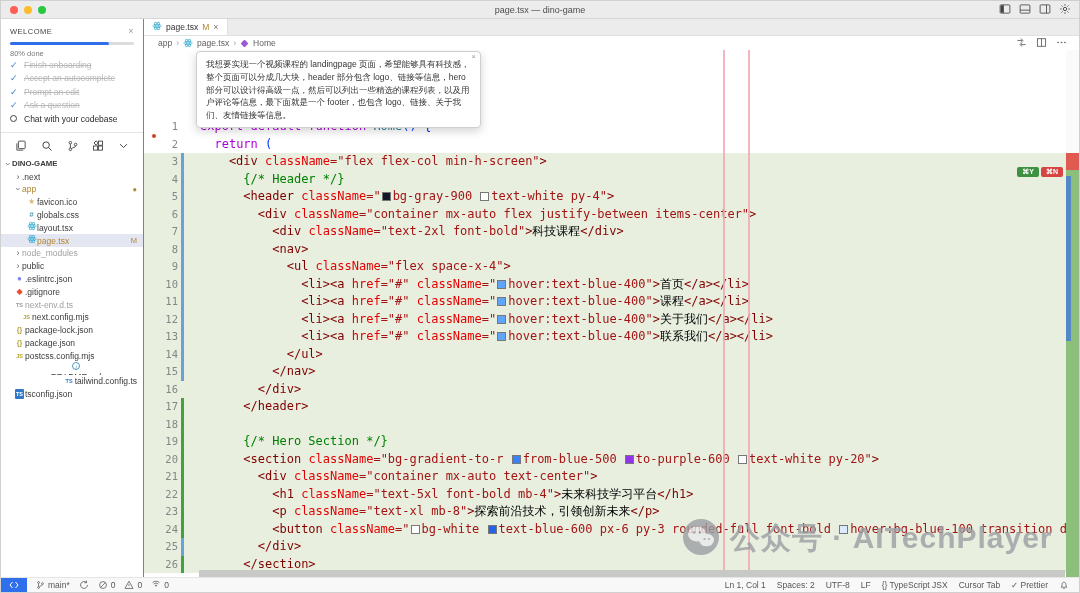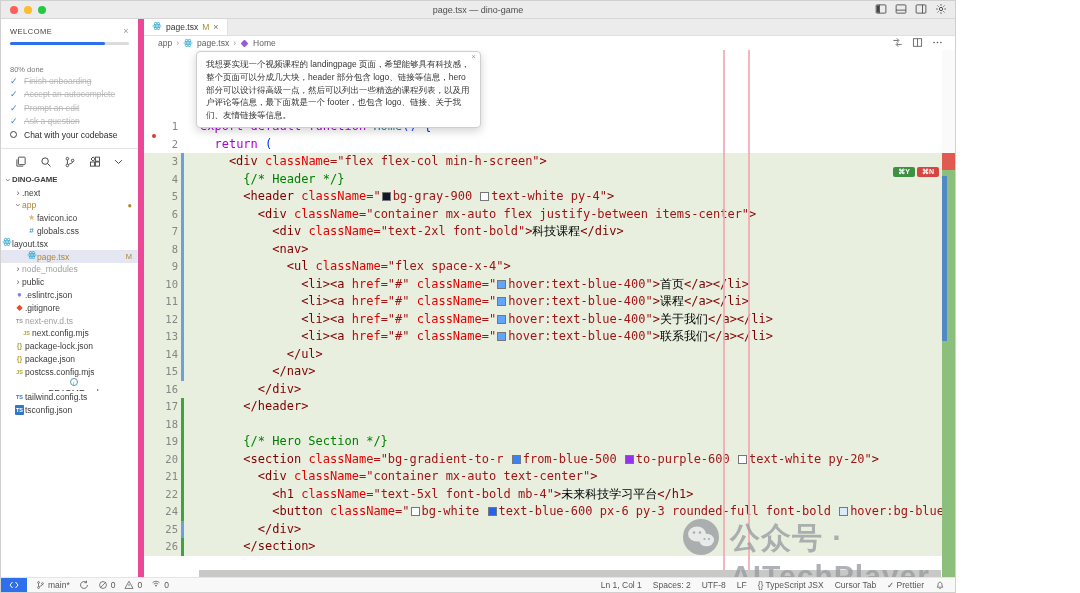--- a/index.html
+++ b/index.html
@@ -1,43 +1,43 @@
 <!DOCTYPE html>
 <html><head>
 <meta charset="utf-8">
 <style>
   * { margin:0; padding:0; box-sizing:border-box; }
   html,body { width:1080px; height:593px; overflow:hidden; background:#fff;
     font-family:"Liberation Sans", sans-serif; }
-  .window { position:relative; width:956px; height:593px; display:flex; flex-direction:column;
+  .window { position:relative; width:1080px; height:593px; display:flex; flex-direction:column;
     border:1px solid #d0d0d0; }
 
   
   .titlebar { height:18px; flex:none; background:#ececec; border-bottom:1px solid #d7d7d7;
     display:flex; align-items:center; position:relative; }
   .traffic { display:flex; gap:6px; margin-left:9px; }
   .traffic span { width:8px; height:8px; border-radius:50%; display:block; }
   .tl-red{background:#ff5f57}.tl-yellow{background:#febc2e}.tl-green{background:#28c840}
   .win-title { position:absolute; left:0; right:0; text-align:center; font-size:9px; color:#4d4d4d; }
   .tb-icons { position:absolute; right:8px; top:2px; display:flex; gap:8px; }
   .tb-icons svg { display:block; }
 
   
   .main { flex:1; display:flex; min-height:0; }
 
   
-  .sidebar { width:143px; flex:none; background:#ffffff; border-right:6px solid #ec4899;
+  .sidebar { width:143px; flex:none; background:#ffffff; border-right:1px solid #ec4899;
     display:flex; flex-direction:column; font-size:8.5px; color:#3b3b3b; }
   .welcome { border-bottom:1px solid #e4e4e4; padding:7px 9px 6px; }
   .welcome-head { display:flex; justify-content:space-between; align-items:center;
     font-size:7.5px; letter-spacing:.5px; color:#424242; }
   .welcome-close { color:#9a9a9a; font-size:9px; cursor:default; }
   .progress-track { margin-top:6px; height:3px; background:#dcdcdc; border-radius:2px; }
   .progress-fill { height:3px; background:#2f6feb; border-radius:2px; }
-  .progress-label { margin-top:20px; color:#7a7a7a; font-size:7.5px; }
+  .progress-label { margin-top:4px; color:#7a7a7a; font-size:7.5px; }
   .wl-item { display:flex; align-items:center; gap:5px; height:13.5px; }
   .wl-item .chk { color:#3f7fd6; font-size:9px; width:9px; }
   .wl-item .circ { width:7px; height:7px; border:1.2px solid #444; border-radius:50%; margin-right:2px; }
   .wl-done { color:#b9b9b9; text-decoration:line-through; }
   .wl-active { color:#2b2b2b; }
   .sb-toolbar { display:flex; align-items:center; justify-content:space-between;
     padding:7px 14px 6px; }
   .tree { flex:1; overflow:hidden; }
   .trow { display:flex; align-items:center; height:12.8px; padding-right:6px; position:relative; }
   .trow .chev { color:#616161; font-size:9px; width:8px; flex:none; text-align:center; }
@@ -248,21 +248,21 @@
             <span class="badge">●</span>
           </div>
           <div class="trow" style="padding-left: 25px;">
             <span class="ficon" style="color: rgb(220, 182, 122);">★</span>
             <span class="lbl">favicon.ico</span>
           </div>
           <div class="trow" style="padding-left: 25px;">
             <span class="ficon" style="color: rgb(81, 154, 186); font-weight: bold;">#</span>
             <span class="lbl">globals.css</span>
           </div>
-          <div class="trow" style=" text-align: right;">
+          <div class="trow" style="padding-left: 25px; text-align: right;">
             <span class="ficon"><svg width="10" height="10" viewBox="0 0 20 20">
                 <g stroke="#149eca" stroke-width="1.1" fill="none">
                   <ellipse cx="10" cy="10" rx="8.5" ry="3.4"></ellipse>
                   <ellipse cx="10" cy="10" rx="8.5" ry="3.4" transform="rotate(60 10 10)"></ellipse>
                   <ellipse cx="10" cy="10" rx="8.5" ry="3.4" transform="rotate(120 10 10)"></ellipse>
                 </g>
                 <circle cx="10" cy="10" r="1.6" fill="#149eca"></circle>
               </svg></span>
             <span class="lbl">layout.tsx</span>
           </div>
@@ -311,21 +311,21 @@
             <span class="lbl">package.json</span>
           </div>
           <div class="trow" style="padding-left: 13px;">
             <span class="ficon" style="color: rgb(183, 164, 40); font-size: 5.5px; font-weight: bold;">JS</span>
             <span class="lbl">postcss.config.mjs</span>
           </div>
           <div class="trow" style="padding-left: 14px; flex-direction: column;">
             <span class="ficon"><span style="display:inline-block;width:8px;height:8px;border:1px solid #519aba;border-radius:50%;color:#519aba;font-size:5.5px;line-height:8px;font-style:italic;">i</span></span>
             <span class="lbl">README.md</span>
           </div>
-          <div class="trow" style="padding-left: 13px;">
+          <div class="trow" style="padding-left: 13px; justify-content: flex-end;">
             <span class="ficon" style="color: rgb(49, 120, 198); font-size: 5.5px; font-weight: bold;">TS</span>
             <span class="lbl">tailwind.config.ts</span>
           </div>
           <div class="trow" style="padding-left: 13px;">
             <span class="ficon"><span class="ts-badge ts-solid">TS</span></span>
             <span class="lbl">tsconfig.json</span>
           </div>
         </div>
     </div>
 
@@ -494,20 +494,25 @@
               <span class="num">21</span>
               <span class="gbar g"></span>
               <span class="ctext"><span class="t-tag">        &lt;div </span><span class="t-attr">className</span><span class="t-str">="container mx-auto text-center"</span><span class="t-tag">&gt;</span></span>
             </div>
             <div class="crow add">
               <span class="num">22</span>
               <span class="gbar g"></span>
               <span class="ctext"><span class="t-tag">          &lt;h1 </span><span class="t-attr">className</span><span class="t-str">="text-5xl font-bold mb-4"</span><span class="t-tag">&gt;</span><span class="t-txt">未来科技学习平台</span><span class="t-tag">&lt;/h1&gt;</span></span>
             </div>
             <div class="crow add">
+              <span class="num">23</span>
+              <span class="gbar g"></span>
+              <span class="ctext"><span class="t-tag">          &lt;p </span><span class="t-attr">className</span><span class="t-str">="text-xl mb-8"</span><span class="t-tag">&gt;</span><span class="t-txt">探索前沿技术，引领创新未来</span><span class="t-tag">&lt;/p&gt;</span></span>
+            </div>
+            <div class="crow add">
               <span class="num">24</span>
               <span class="gbar g"></span>
               <span class="ctext"><span class="t-tag">          &lt;button </span><span class="t-attr">className</span><span class="t-str">="</span><span class="sw" style="background: rgb(255, 255, 255);"></span><span class="t-str">bg-white </span><span class="sw" style="background: rgb(37, 99, 235);"></span><span class="t-str">text-blue-600 px-6 py-3 rounded-full font-bold </span><span class="sw" style="background: rgb(219, 234, 254);"></span><span class="t-str">hover:bg-blue-100 transition duration-300"</span></span>
             </div>
             <div class="crow add">
               <span class="num">25</span>
               <span class="gbar b"></span>
               <span class="ctext"><span class="t-tag">        &lt;/div&gt;</span></span>
             </div>
             <div class="crow add">

